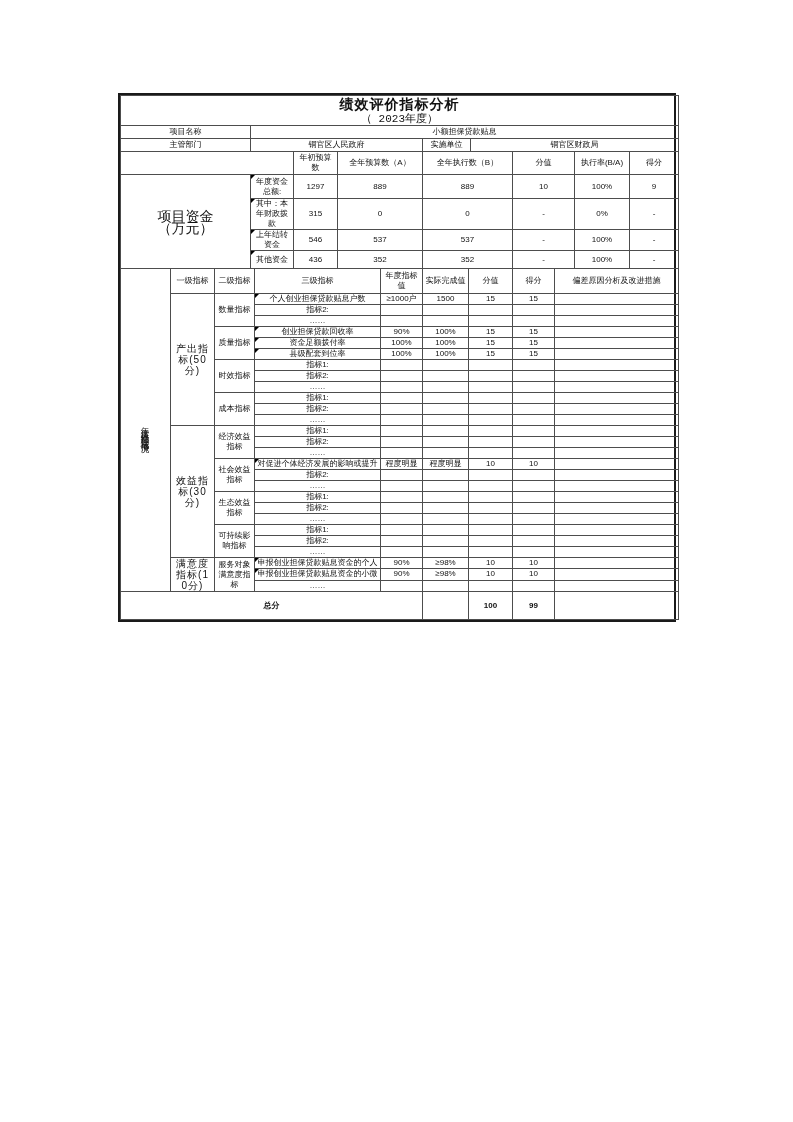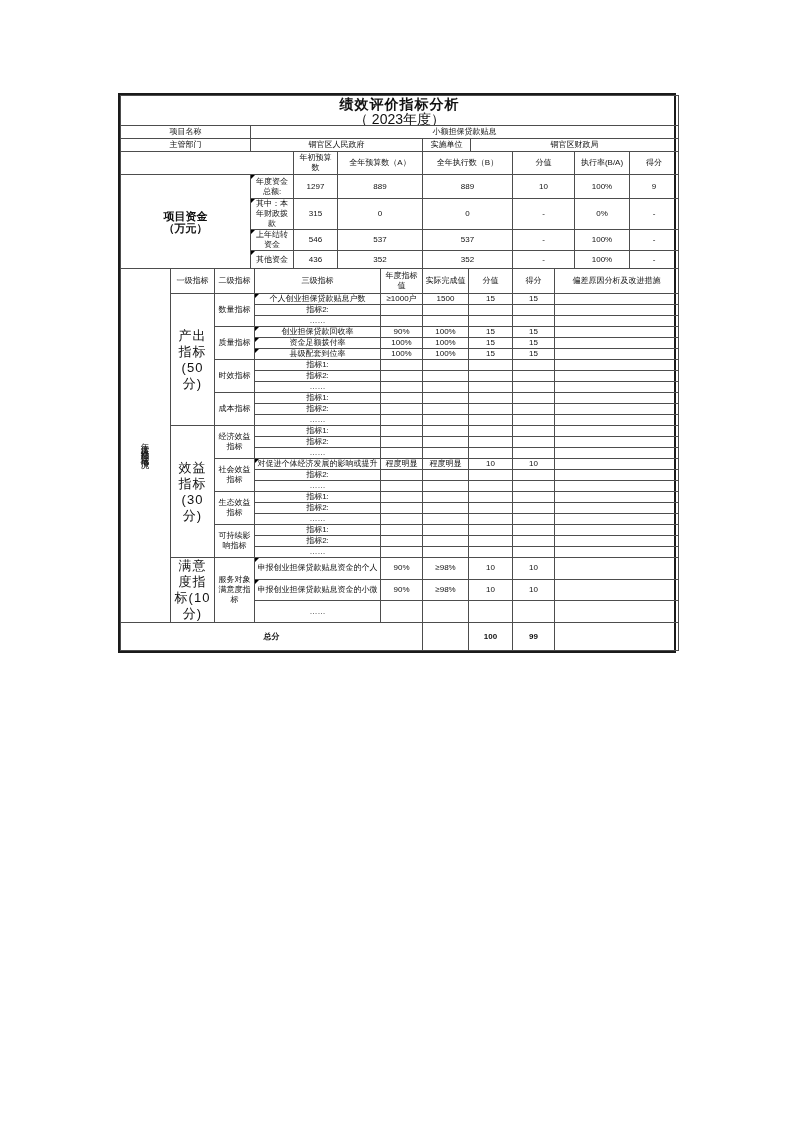--- a/index.html
+++ b/index.html
@@ -14,43 +14,43 @@
     border:2px solid #1a1a1a;
   }
   table.t {
     width:100%; border-collapse:collapse; table-layout:fixed;
     font-size:8px; line-height:10px; color:#111;
   }
   table.t + table.t { margin-top:-1px; }
   table.t td { border:1px solid #4d4d4d; vertical-align:middle; text-align:center; padding:0 2px; overflow:hidden; word-break:break-all; }
   tr.title-tr td { border-bottom:1px solid #4d4d4d; }
   .title-line { font-size:14px; font-weight:bold; line-height:17px; letter-spacing:1px; }
-  .subtitle-line { font-size:14px; line-height:12px; }
+  .subtitle-line { font-size:11px; line-height:12px;font-family:Liberation Mono, monospace; }
   .hrow td { height:13px; }
   td.left { text-align:left; }
   td.bold, .bold { font-weight:bold; }
   .budget-head td { height:23px; font-size:8px; }
   .r1 td { height:24px; } .r2 td { height:20px; } .r3 td { height:17px; } .r4 td { height:18px; }
-  .fund-label { font-weight:bold; font-size:11px; line-height:12px; }
+  .fund-label { font-weight:normal; font-size:14px; line-height:12px; }
   .goal-head td { height:11px; }
   .goal-body td { height:13px; }
   .ind-head td { height:25px; }
   .ind-r td { height:11px; }
   .total-r td { height:28px; }
   td.side-label {
     writing-mode:vertical-lr; text-orientation:upright;
     letter-spacing:2px; font-size:8.5px; padding:4px 0;
   }
   td.note { position:relative; }
   td.note::before {
     content:""; position:absolute; top:0; left:0;
     border-top:4px solid #000; border-right:4px solid transparent;
   }
   .dev-hd { display:inline-block; max-width:88px; }
-  .l1cell { font-size:13px; letter-spacing:1px; line-height:16px; }
+  .l1cell { font-size:10px; letter-spacing:1px; line-height:11px; }
   .bodytext { position:absolute; left:113px; top:706px; width:579px; font-family:"Liberation Serif", serif; color:#000; }
   .h1 {
     font-family:"Liberation Sans", sans-serif; font-weight:bold;
     font-size:19px; padding-left:45px; letter-spacing:1px;
   }
   .h2 { font-size:19px; padding-left:45px; margin-top:21px; letter-spacing:3px; }
   .para {
     margin-top:14px; font-size:21px; line-height:45px;
     text-indent:2em; text-align:justify; letter-spacing:0.5px;
   }

